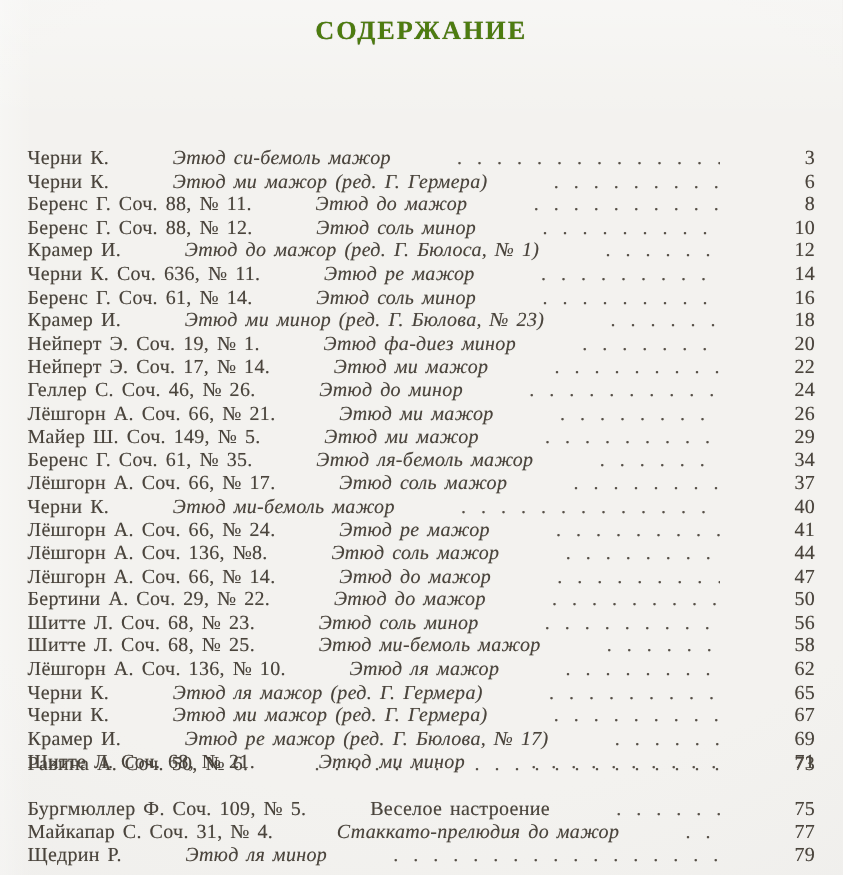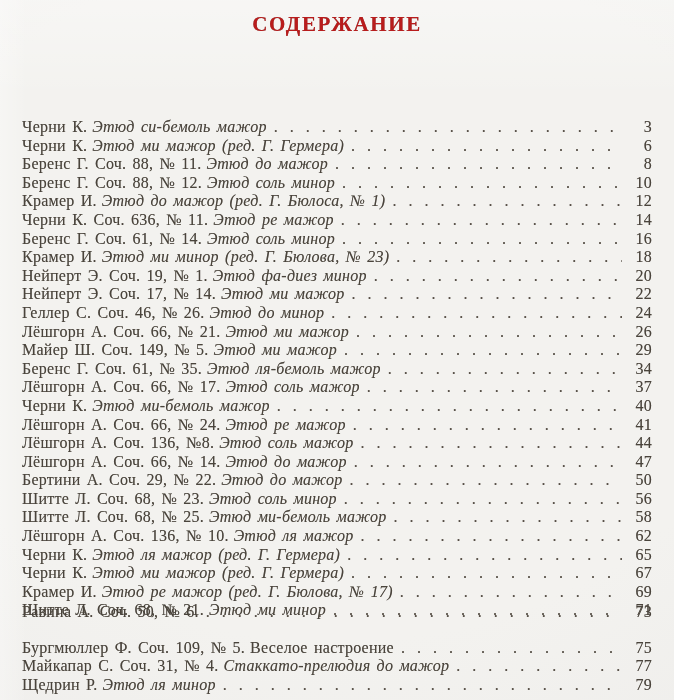--- a/index.html
+++ b/index.html
@@ -24,36 +24,37 @@
     height: 100%;
     box-sizing: border-box;
     padding: 12px 22px 0 22px;
   }
   h1.doc-title {
     margin: 0;
     text-align: center;
     font-size: 21px;
     font-weight: bold;
     letter-spacing: 1.6px;
-    color: #b91c1c;
+    color: #4d7c0f;
     text-shadow: 0 0 0.6px rgba(57,51,43,0.55);
   }
   .toc {
     margin-top: 64px;
   }
   .row {
     display: flex;
     align-items: baseline;
     height: 18.6px;
     line-height: 18.6px;
     font-size: 16px;
     letter-spacing: 0.25px;
     word-spacing: 2px;
     white-space: nowrap;
     text-shadow: 0 0 0.55px rgba(74,68,60,0.45);
+    gap: 46px;
   }
   .author {
     flex: none;
   }
   .etitle {
     flex: none;
     margin-left: 5px;
     font-style: italic;
     margin-top: 17px;
   }

